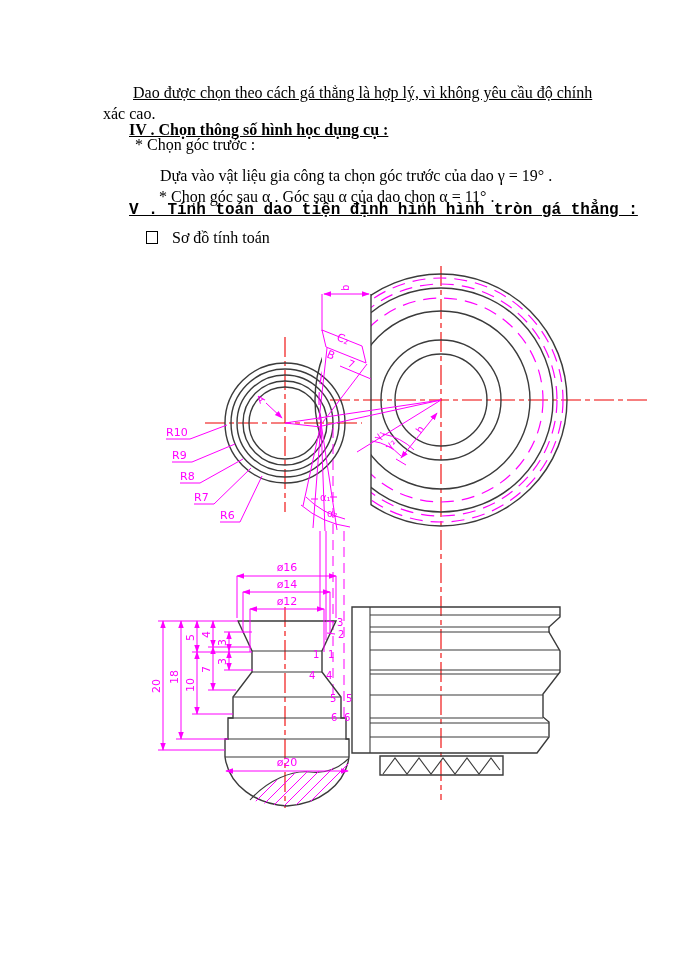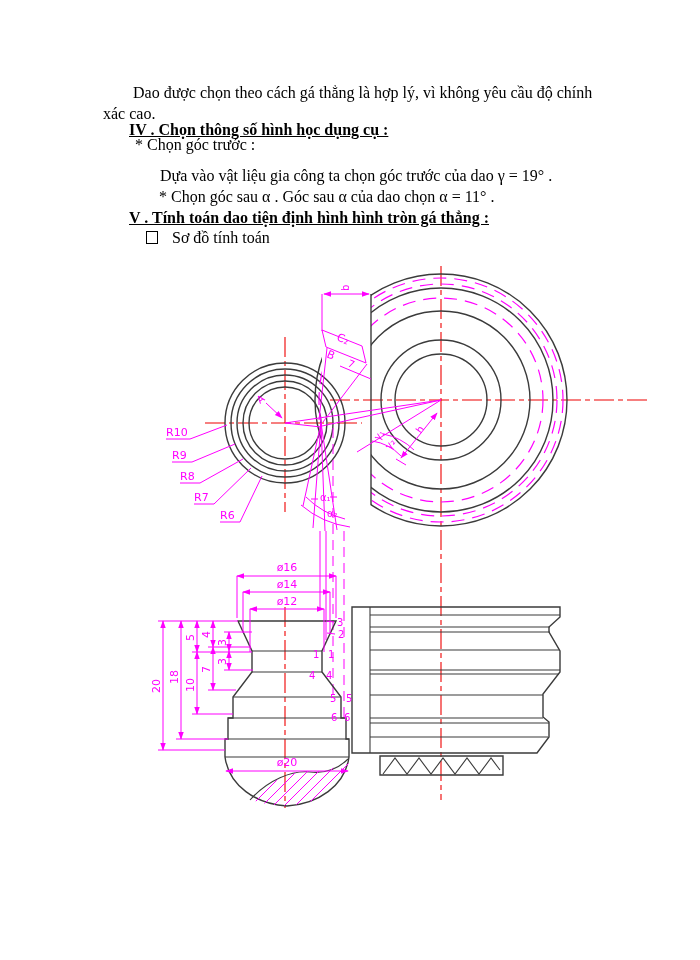--- a/index.html
+++ b/index.html
@@ -17,27 +17,27 @@
   .red{stroke:#ee0000;stroke-width:1.1;fill:none;stroke-dasharray:20 4 5 4;}
   .mtext{font-family:"DejaVu Sans", sans-serif;font-size:11px;fill:#ff00ff;}
   .mtext-s{font-family:"DejaVu Sans", sans-serif;font-size:10px;fill:#ff00ff;}
   .dim{stroke:#ff00ff;stroke-width:1;fill:none;marker-start:url(#ar);marker-end:url(#ar);}
 </style>
 </head>
 <body>
 
 <div id="page">
 
-  <div class="txt" style="left:133px;top:83px;">Dao được chọn theo cách gá thẳng là hợp lý, vì không yêu cầu độ chính</div>
+  <div class="txt" style="left:133px;top:83px;text-decoration:underline;">Dao được chọn theo cách gá thẳng là hợp lý, vì không yêu cầu độ chính</div>
   <div class="txt" style="left:103px;top:104px;">xác cao.</div>
   <div class="txt bold-u" style="left:129px;top:120px;">IV . Chọn thông số hình học dụng cụ :</div>
   <div class="txt" style="left:135px;top:135px;">* Chọn góc trước :</div>
   <div class="txt" style="left:160px;top:166px;">Dựa vào vật liệu gia công ta chọn góc trước của dao γ = 19° .</div>
   <div class="txt" style="left:135px;top:187px;margin-left:24px;">* Chọn góc sau α . Góc sau α của dao chọn α = 11° .</div>
-  <div class="txt bold-u" style="left:129px;top:208px;">V . Tính toán dao tiện định hình hình tròn gá thẳng :</div>
+  <div class="txt bold-u" style="left:129px;top:200px;font-family:Liberation Mono, monospace;">V . Tính toán dao tiện định hình hình tròn gá thẳng :</div>
 
   <div class="txt" style="left:146px;top:228px;text-align:right;">
     <span class="sq"></span><span>Sơ đồ tính toán</span>
   </div>
 
 
   <svg width="700" height="960" viewBox="0 0 700 960">
     <defs>
       <marker id="ar" viewBox="0 0 10 10" refX="9" refY="5" markerWidth="8" markerHeight="8" orient="auto-start-reverse">
         <path d="M0,1.5 L10,5 L0,8.5 z" fill="#ff00ff"></path>

